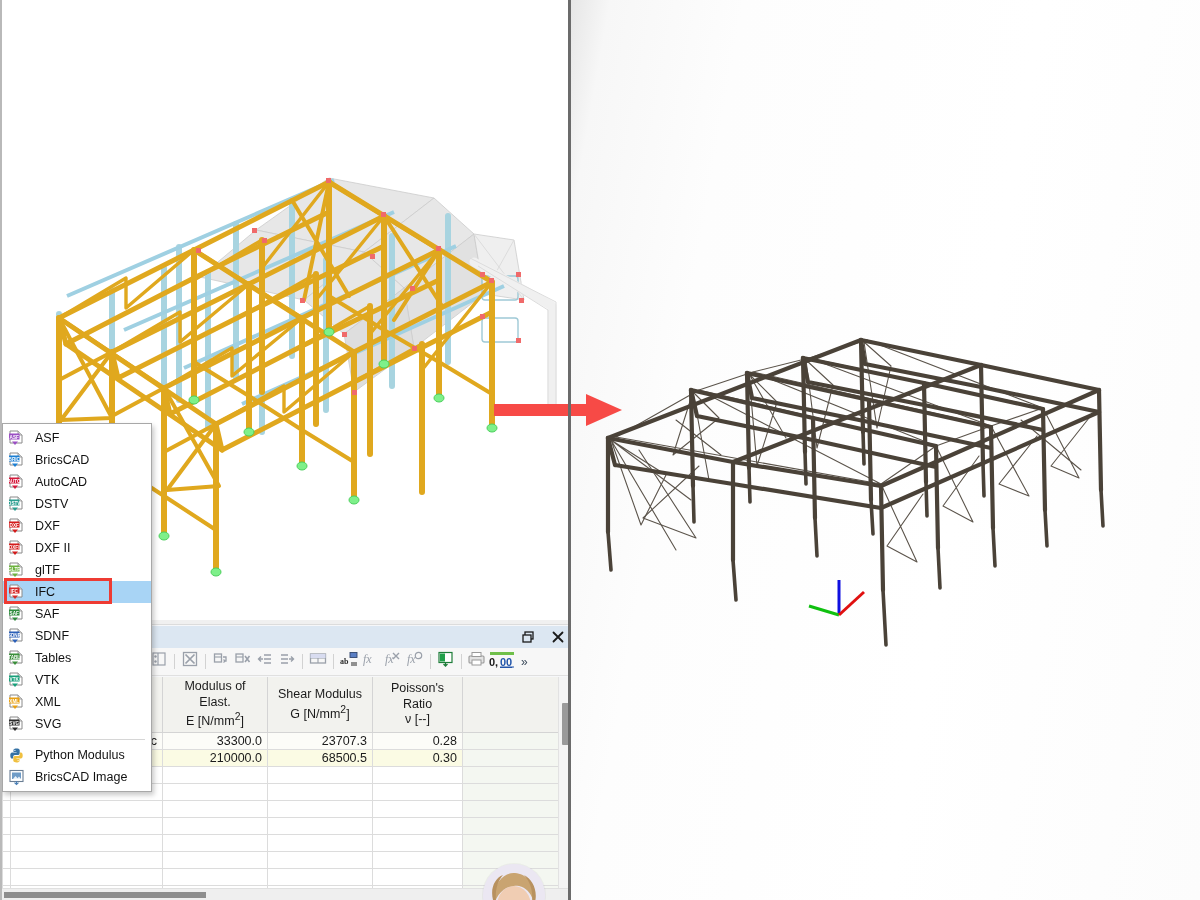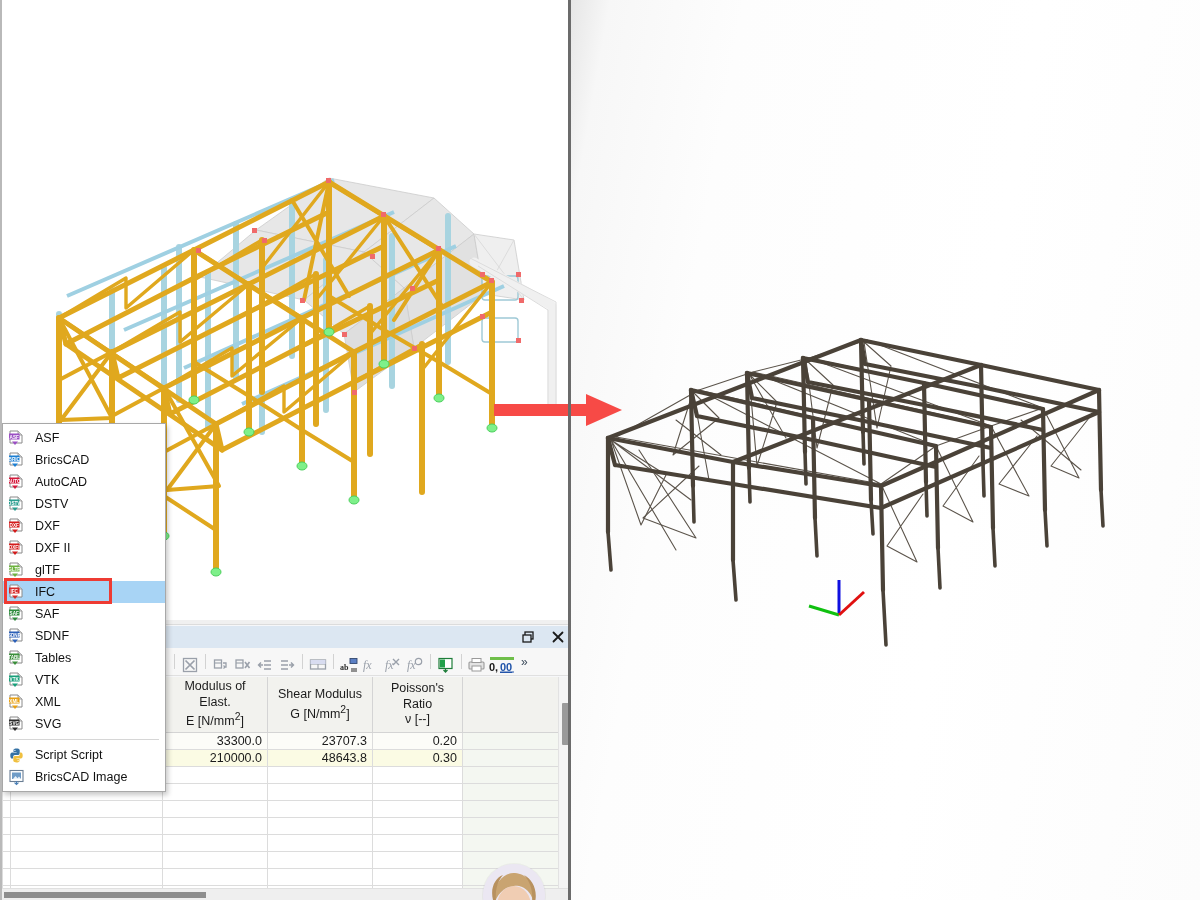--- a/index.html
+++ b/index.html
@@ -69,21 +69,21 @@
     width: 16px; height: 16px; display: flex; align-items: center;
     justify-content: center; color: #1a1a1a; font-size: 13px; line-height: 1;
     cursor: pointer;
   }
   .dock-toolbar {
     position: absolute; left: 0; top: 28px; width: 570px; height: 28px;
     background: #f7f7f7; border-bottom: 1px solid #e0e0e0;
     display: flex; align-items: center; padding-left: 146px; gap: 0px;
   }
   .tb-ico {
-    width: 22px; height: 22px; display: inline-flex; align-items: flex-end;
+    width: 22px; height: 22px; display: inline-flex; align-items: flex-start;
     justify-content: center; color: #9aa0aa; flex: none;
   }
   .tb-sep {
     width: 1px; height: 15px; background: #d2d2d2; margin: 0 4px; flex: none;
   }
   .tb-ico.dark { color: #5a5a5a; }
   .tb-more { color: #3b4a5a; font-size: 12px; padding-left: 3px; cursor: pointer; }
 
   
   .grid-wrap {
@@ -136,21 +136,21 @@
 
   
   .avatar {
     position: absolute; left: 481px; top: 864px; width: 62px; height: 62px;
     border-radius: 50%; overflow: hidden; z-index: 28;
     background: #e9e6f0; box-shadow: 0 0 0 1px rgba(0,0,0,0.04);
   }
 
   
   .ctx-menu {
-    position: absolute; left: 0px; top: 423px; width: 164px;
+    position: absolute; left: 0px; top: 423px; width: 150px;
     background: #ffffff;
     border: 1px solid #a8a8a8;
     box-shadow: 2px 3px 5px rgba(0,0,0,0.22);
     z-index: 40;
     padding: 3px 0 3px 0;
     font-size: 12.5px; color: #111;
   }
   .ctx-item {
     height: 22px; display: flex; align-items: center; gap: 10px;
     padding-left: 5px; cursor: pointer; position: relative;
@@ -518,28 +518,28 @@
               </th>
               <th></th>
             </tr>
           </thead>
           <tbody>
               <tr class="row-a">
                 <td class="col-idx"></td>
                 <td>Linear Elastic</td>
                 <td class="num">33300.0</td>
                 <td class="num">23707.3</td>
-                <td class="num">0.20</td>
+                <td class="num">0.28</td>
                 <td class="tail"></td>
               </tr>
               <tr class="row-b">
                 <td class="col-idx"></td>
                 <td>Linear Elastic</td>
                 <td class="num">210000.0</td>
-                <td class="num">48643.8</td>
+                <td class="num">68500.5</td>
                 <td class="num">0.30</td>
                 <td class="tail"></td>
               </tr>
               <tr class="row-empty">
                 <td class="col-idx">&nbsp;</td>
                 <td>&nbsp;</td>
                 <td>&nbsp;</td>
                 <td>&nbsp;</td>
                 <td>&nbsp;</td>
                 <td class="tail">&nbsp;</td>
@@ -771,21 +771,21 @@
         </div>
       <div class="ctx-sep"></div>
       <div id="ctx-footer">
           <div class="ctx-item">
             <span class="ctx-icon"><svg width="17" height="17" viewBox="0 0 17 17">
                 <path d="M8.5 1.5 c-3 0 -3 1.6 -3 1.6 v1.8 h3.1 v0.6 h-4.3 c0 0 -2 -0.2 -2 3 c0 3.2 1.8 3.1 1.8 3.1 h1.1 v-1.9 c0 0 -0.1 -1.8 1.8 -1.8 h3 c0 0 1.7 0.03 1.7 -1.7 v-2.8 c0 0 0.2 -1.9 -3.2 -1.9 z" fill="#3572a5"></path>
                 <path d="M8.5 15.5 c3 0 3 -1.6 3 -1.6 v-1.8 h-3.1 v-0.6 h4.3 c0 0 2 0.2 2 -3 c0 -3.2 -1.8 -3.1 -1.8 -3.1 h-1.1 v1.9 c0 0 0.1 1.8 -1.8 1.8 h-3 c0 0 -1.7 -0.03 -1.7 1.7 v2.8 c0 0 -0.2 1.9 3.2 1.9 z" fill="#f0c040"></path>
                 <circle cx="6.9" cy="3.4" r="0.6" fill="#ffffff"></circle>
                 <circle cx="10.1" cy="13.6" r="0.6" fill="#ffffff"></circle>
               </svg></span>
-            <span class="lbl">Script Script</span>
+            <span class="lbl">Python Modulus</span>
           </div>
           <div class="ctx-item">
             <span class="ctx-icon"><svg width="17" height="17" viewBox="0 0 17 17">
                 <rect x="2" y="1.5" width="13" height="11" fill="#ffffff" stroke="#6a7e94" stroke-width="1.1"></rect>
                 <rect x="4" y="3.5" width="9" height="6.5" fill="#6f9cc7"></rect>
                 <path d="M5 10 l2.5 -3 l2 2.2 l1.5 -1.6 l2 2.4 z" fill="#eaf2fa"></path>
                 <path d="M8.5 12 v3 M6.5 13.6 l2 1.8 l2 -1.8" stroke="#4a7fb5" stroke-width="1.2" fill="none"></path>
               </svg></span>
             <span class="lbl">BricsCAD Image</span>
           </div>

